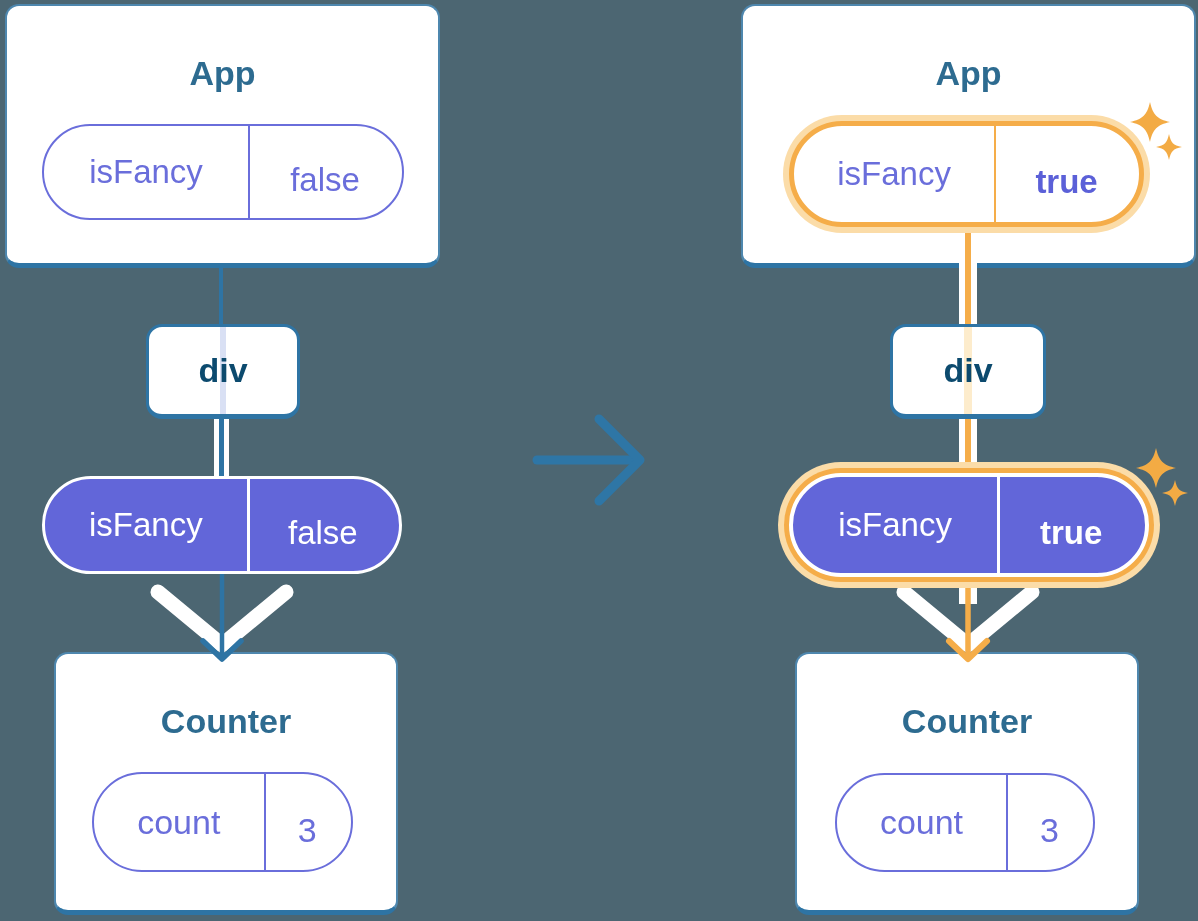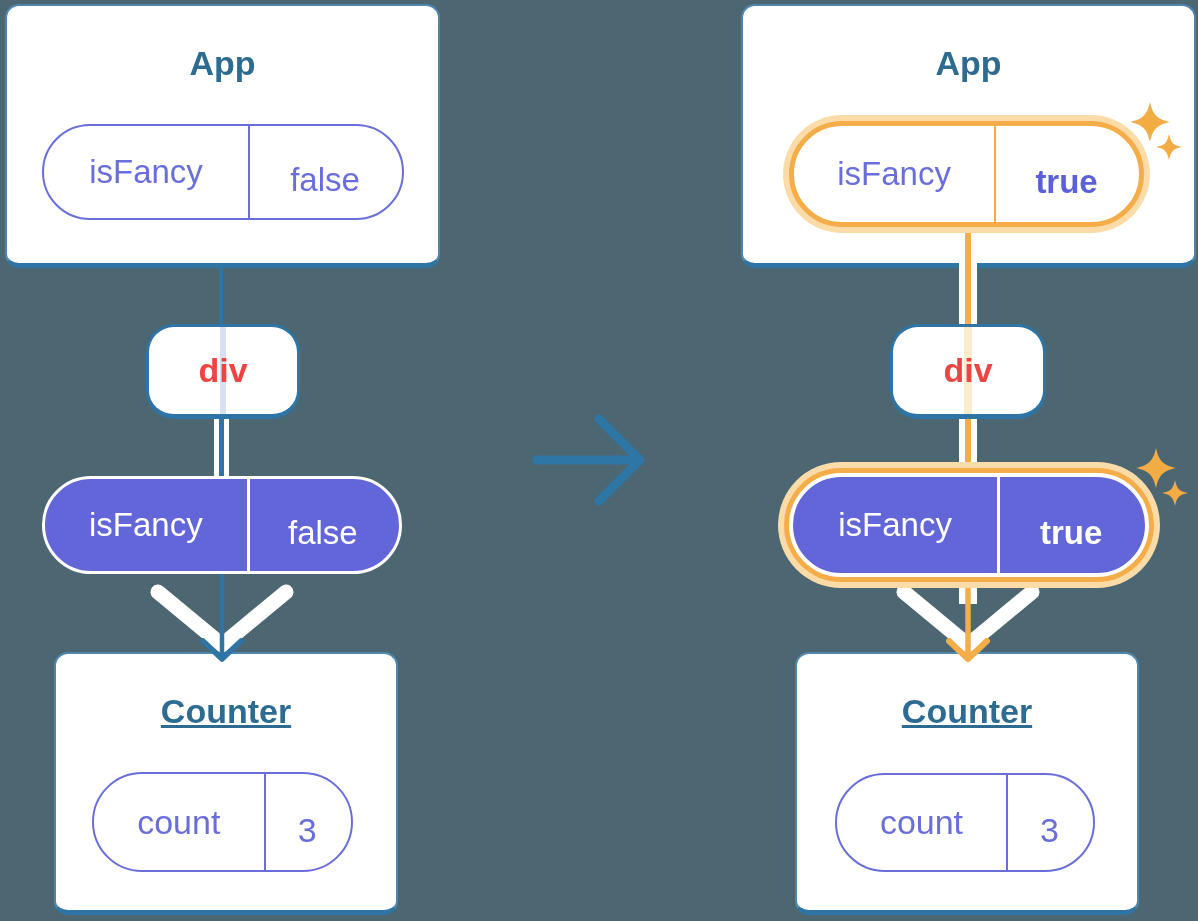--- a/index.html
+++ b/index.html
@@ -13,31 +13,31 @@
   
   .card{
     position:absolute;background:#fff;border-radius:14px;
     border:2px solid #4e87ae;border-bottom:5px solid #2e74a4;
   }
   .card-app-l{left:5px;top:4px;width:435px;height:264px;}
   .card-app-r{left:741px;top:4px;width:455px;height:264px;}
   .card-counter-l{left:54px;top:652px;width:344px;height:263px;}
   .card-counter-r{left:795px;top:652px;width:344px;height:263px;}
   .card-title{
-    text-align:center;margin-top:36px;font-size:34px;line-height:42px;
+    text-align:center;margin-top:46px;font-size:34px;line-height:42px;
     font-weight:600;color:#2d6b90;
   }
-  .card-counter-l .card-title,.card-counter-r .card-title{text-decoration:underline;}
+  .card-counter-l .card-title,.card-counter-r .card-title{}
 
   
   .node-box{
-    position:absolute;background:#fff;border-radius:28px;
+    position:absolute;background:#fff;border-radius:16px;
     border:3px solid #2e74a4;border-bottom-width:5px;
     display:flex;align-items:center;justify-content:center;
-    font-size:34px;font-weight:600;color:#ef4444;
+    font-size:34px;font-weight:600;color:#0c4a6e;
   }
   .node-box-l{left:146px;top:324px;width:154px;height:95px;}
   .node-box-r{left:890px;top:324px;width:156px;height:95px;}
   .pass-line{position:absolute;top:0;bottom:0;left:50%;transform:translateX(-50%);}
   .pass-line.lavender{width:6px;background:#d9e0f4;}
   .pass-line.pale-orange{width:8px;background:#fdeccc;}
   .node-label{position:relative;}
 
   
   .band{position:absolute;background:#fff;}

